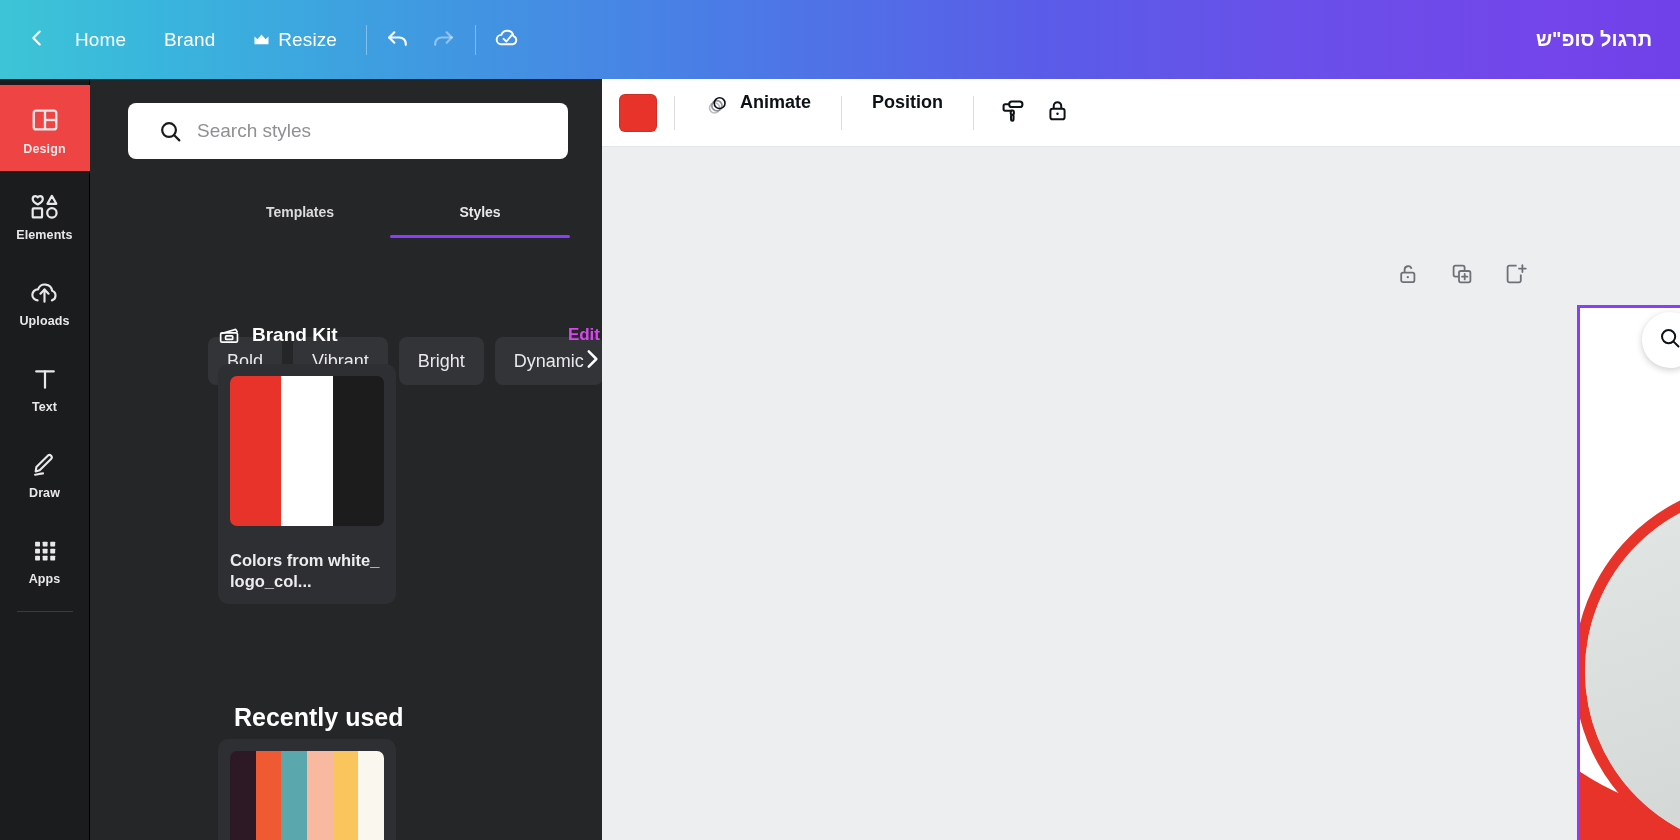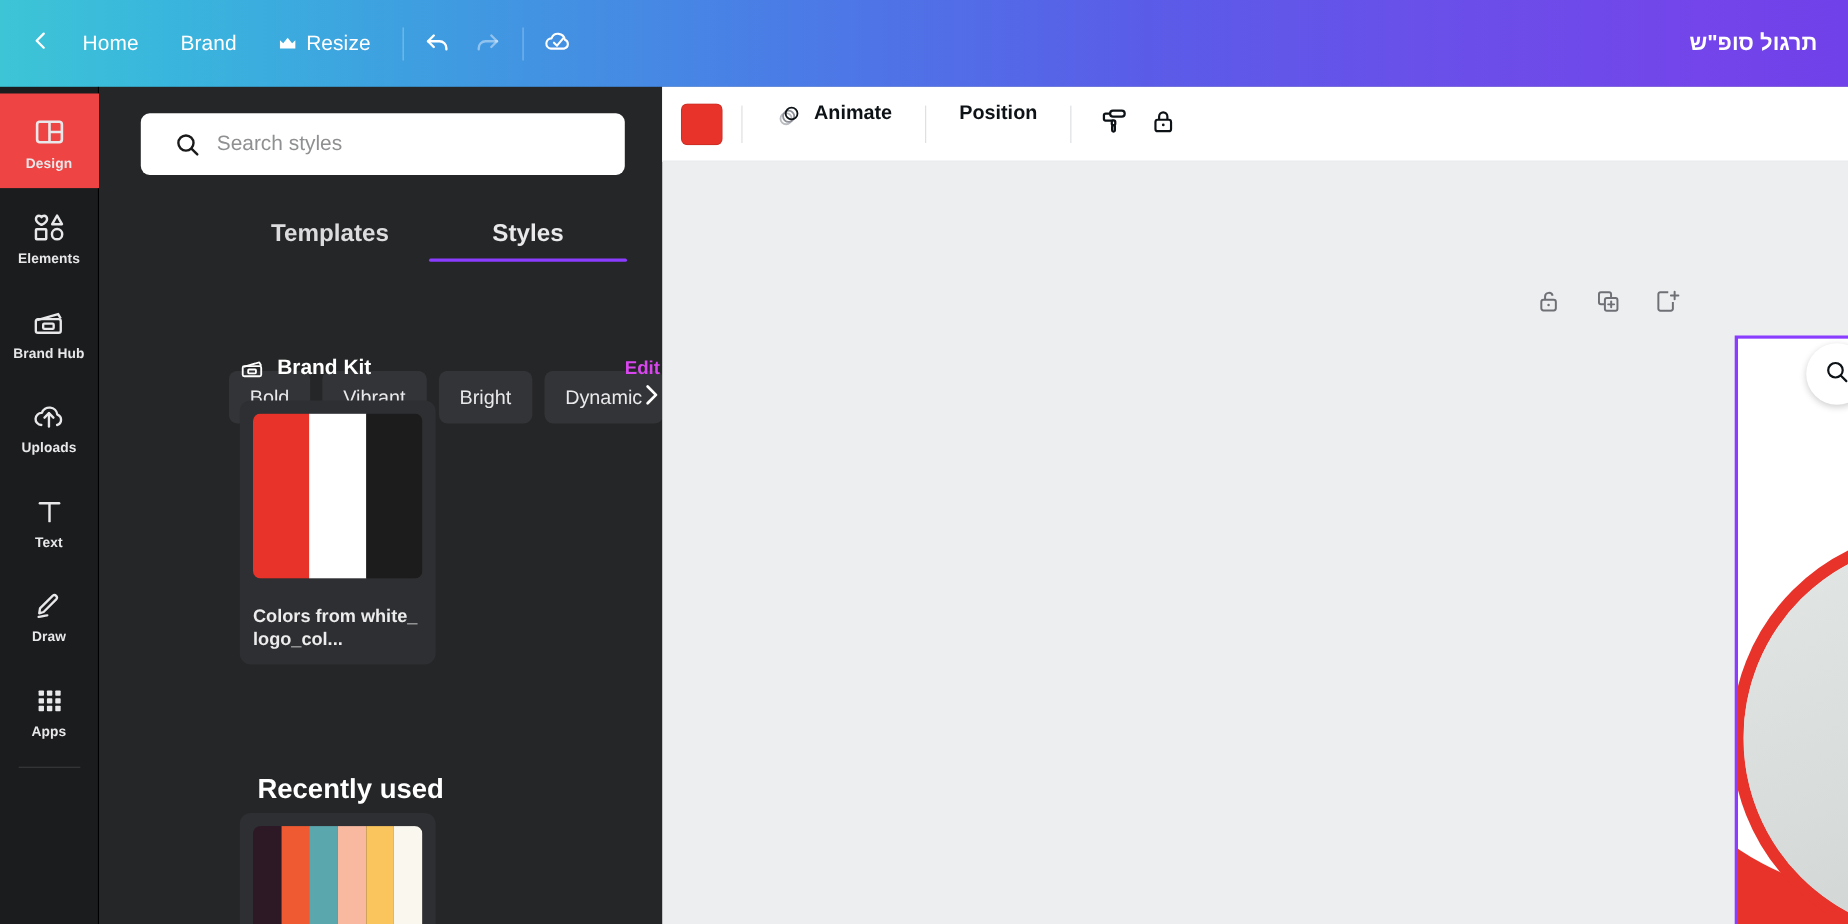--- a/index.html
+++ b/index.html
@@ -67,21 +67,21 @@
   }
   .searchbox .sicon { color: #1a1a1a; display: flex; margin-right: 14px; }
   .searchbox .sph { color: #8f9092; font-size: 19px; }
 
   .tabs {
     position: absolute; left: 120px; top: 107px; width: 360px; height: 52px;
     display: flex;
   }
   .tab {
     flex: 1; display: flex; align-items: center; justify-content: center;
-    color: #e9e9eb; font-size: 22px; font-weight: 700; cursor: pointer;
+    color: #e9e9eb; font-size: 14px; font-weight: 700; cursor: pointer;
     position: relative; height: 100%;
   }
   .tab.inactive { color: #dcdcde; }
   .tab .ul {
     position: absolute; left: 0; bottom: 0; width: 100%; height: 3px;
     background: #8b3dff; border-radius: 2px;
   }
 
   .chips {
     position: absolute; left: 118px; top: 258px; width: 394px; height: 52px;
@@ -279,30 +279,20 @@
         <svg width="32" height="30" viewBox="0 0 26 24" fill="none" stroke="currentColor" stroke-width="1.8" stroke-linejoin="round">
           <path d="M3 6.3c0-1.3 1-2.3 2.2-2.3 1 0 1.6.5 1.9 1 .3-.5.9-1 1.9-1C10.2 4 11.2 5 11.2 6.3c0 2-3.1 3.9-4.1 4.4C6.1 10.2 3 8.3 3 6.3z"></path>
           <path d="M18.6 3.8l3.6 6.4h-7.2l3.6-6.4z"></path>
           <rect x="3" y="14" width="7.6" height="7.3" rx="0.6"></rect>
           <circle cx="18.6" cy="17.6" r="3.8"></circle>
         </svg>
       </span>
       <span class="rail-lbl">Elements</span>
     </div>
 
-    <div class="rail-item">
-      <span class="rail-ico">
-        <svg width="31" height="28" viewBox="0 0 26 22" fill="none" stroke="currentColor" stroke-width="1.8" stroke-linejoin="round">
-          <path d="M4 9.3l16-4.6 2 3.4"></path>
-          <rect x="3" y="8.6" width="19" height="10.4" rx="1.6"></rect>
-          <rect x="8.6" y="12" width="8" height="4" rx="0.8"></rect>
-        </svg>
-      </span>
-      <span class="rail-lbl">Brand Hub</span>
-    </div>
 
     <div class="rail-item">
       <span class="rail-ico">
         <svg width="31" height="29" viewBox="0 0 26 24" fill="none" stroke="currentColor" stroke-width="1.8" stroke-linecap="round" stroke-linejoin="round">
           <path d="M7.2 18.6a4.6 4.6 0 0 1 .4-9.2 6.1 6.1 0 0 1 11.8 1.2 4.2 4.2 0 0 1-.2 8"></path>
           <line x1="13" y1="19.8" x2="13" y2="9.6"></line>
           <polyline points="9.6 13 13 9.5 16.4 13"></polyline>
         </svg>
       </span>
       <span class="rail-lbl">Uploads</span>

